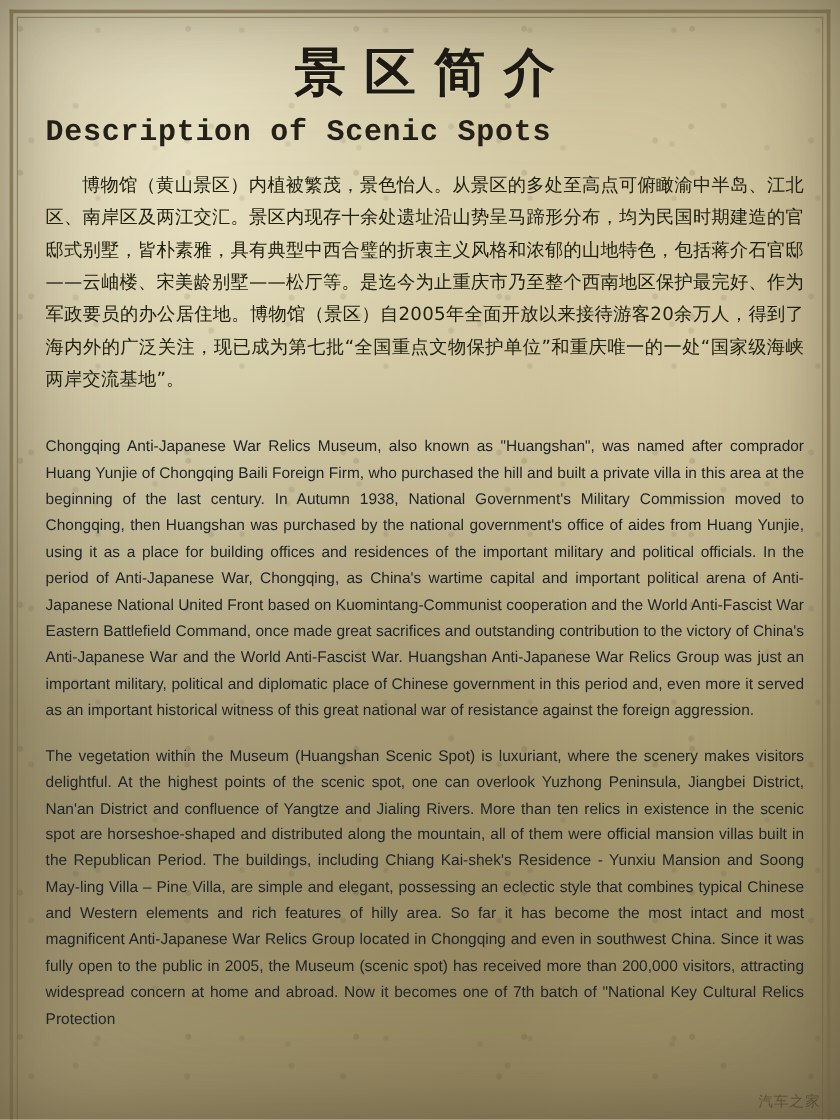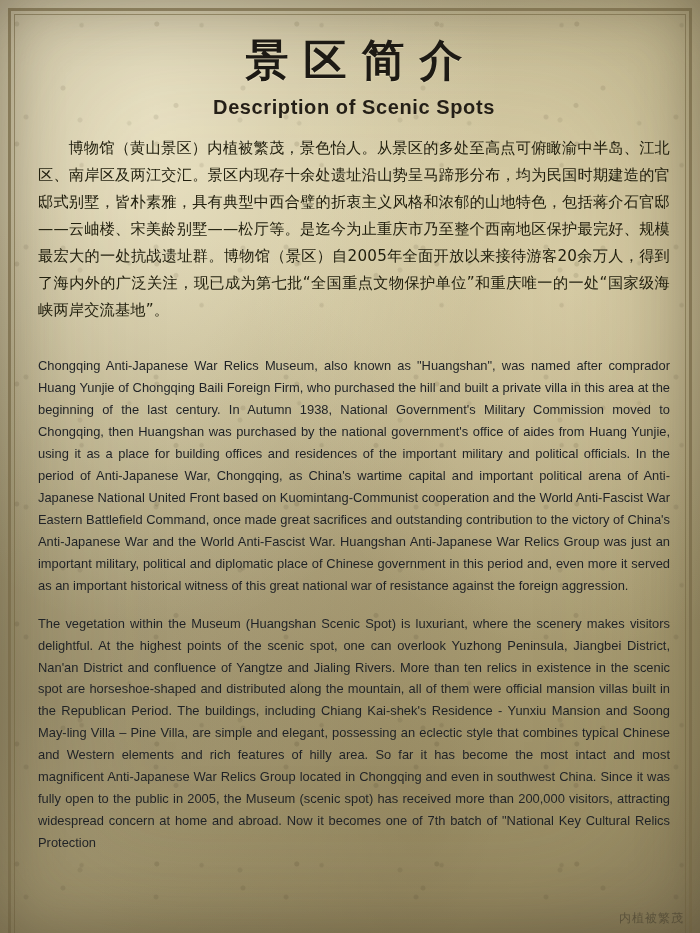--- a/index.html
+++ b/index.html
@@ -97,23 +97,22 @@
     font-size: 43px;
     font-weight: bold;
     letter-spacing: 15px;
     text-indent: 15px;
     color: #1d1a14;
     margin: 6px 0 6px 0;
     text-shadow: 0 1px 0 rgba(255,250,220,0.35);
   }
 
   .title-en {
-    text-align: center;
-    font-family: Liberation Sans, sans-serif;
-    font-size: 20px;
+    font-family: Liberation Mono, monospace;
+    font-size: 25px;
     font-weight: bold;
     color: #241f17;
     letter-spacing: 0.6px;
     margin: 0 0 16px 0;
   }
 
   .cn-body {
     font-family: "DejaVu Sans", sans-serif;
     font-size: 15.2px;
     line-height: 1.78;
@@ -159,25 +158,25 @@
 
 <div id="plaque">
   <div class="frame-outer"></div>
   <div class="frame-inner"></div>
 
   <div class="content">
     <div class="title-cn">景区简介</div>
     <div class="title-en">Description of Scenic Spots</div>
 
     <div class="cn-body">
-      <p>博物馆（黄山景区）内植被繁茂，景色怡人。从景区的多处至高点可俯瞰渝中半岛、江北区、南岸区及两江交汇。景区内现存十余处遗址沿山势呈马蹄形分布，均为民国时期建造的官邸式别墅，皆朴素雅，具有典型中西合璧的折衷主义风格和浓郁的山地特色，包括蒋介石官邸——云岫楼、宋美龄别墅——松厅等。是迄今为止重庆市乃至整个西南地区保护最完好、规模最宏大的一处抗战遗址群。博物馆（景区）自2005年全面开放以来接待游客20余万人，得到了海内外的广泛关注，现已成为第七批“全国重点文物保护单位”和重庆唯一的一处“国家级海峡两岸交流基地”。</p>
+      <p>博物馆（黄山景区）内植被繁茂，景色怡人。从景区的多处至高点可俯瞰渝中半岛、江北区、南岸区及两江交汇。景区内现存十余处遗址沿山势呈马蹄形分布，均为民国时期建造的官邸式别墅，皆朴素雅，具有典型中西合璧的折衷主义风格和浓郁的山地特色，包括蒋介石官邸——云岫楼、宋美龄别墅——松厅等。是迄今为止重庆市乃至整个西南地区保护最完好、作为军政要员的办公居住地。博物馆（景区）自2005年全面开放以来接待游客20余万人，得到了海内外的广泛关注，现已成为第七批“全国重点文物保护单位”和重庆唯一的一处“国家级海峡两岸交流基地”。</p>
     </div>
 
     <div class="divider"></div>
 
     <div class="en-body">
       <p>Chongqing Anti-Japanese War Relics Museum, also known as "Huangshan", was named after comprador Huang Yunjie of Chongqing Baili Foreign Firm, who purchased the hill and built a private villa in this area at the beginning of the last century. In Autumn 1938, National Government's Military Commission moved to Chongqing, then Huangshan was purchased by the national government's office of aides from Huang Yunjie, using it as a place for building offices and residences of the important military and political officials. In the period of Anti-Japanese War, Chongqing, as China's wartime capital and important political arena of Anti-Japanese National United Front based on Kuomintang-Communist cooperation and the World Anti-Fascist War Eastern Battlefield Command, once made great sacrifices and outstanding contribution to the victory of China's Anti-Japanese War and the World Anti-Fascist War. Huangshan Anti-Japanese War Relics Group was just an important military, political and diplomatic place of Chinese government in this period and, even more it served as an important historical witness of this great national war of resistance against the foreign aggression.</p>
       <p>The vegetation within the Museum (Huangshan Scenic Spot) is luxuriant, where the scenery makes visitors delightful. At the highest points of the scenic spot, one can overlook Yuzhong Peninsula, Jiangbei District, Nan'an District and confluence of Yangtze and Jialing Rivers. More than ten relics in existence in the scenic spot are horseshoe-shaped and distributed along the mountain, all of them were official mansion villas built in the Republican Period. The buildings, including Chiang Kai-shek's Residence - Yunxiu Mansion and Soong May-ling Villa – Pine Villa, are simple and elegant, possessing an eclectic style that combines typical Chinese and Western elements and rich features of hilly area. So far it has become the most intact and most magnificent Anti-Japanese War Relics Group located in Chongqing and even in southwest China. Since it was fully open to the public in 2005, the Museum (scenic spot) has received more than 200,000 visitors, attracting widespread concern at home and abroad. Now it becomes one of 7th batch of "National Key Cultural Relics Protection</p>
     </div>
   </div>
 
-  <div class="watermark">内植被繁茂</div>
+  <div class="watermark">汽车之家</div>
 </div>
 
 </body></html>

